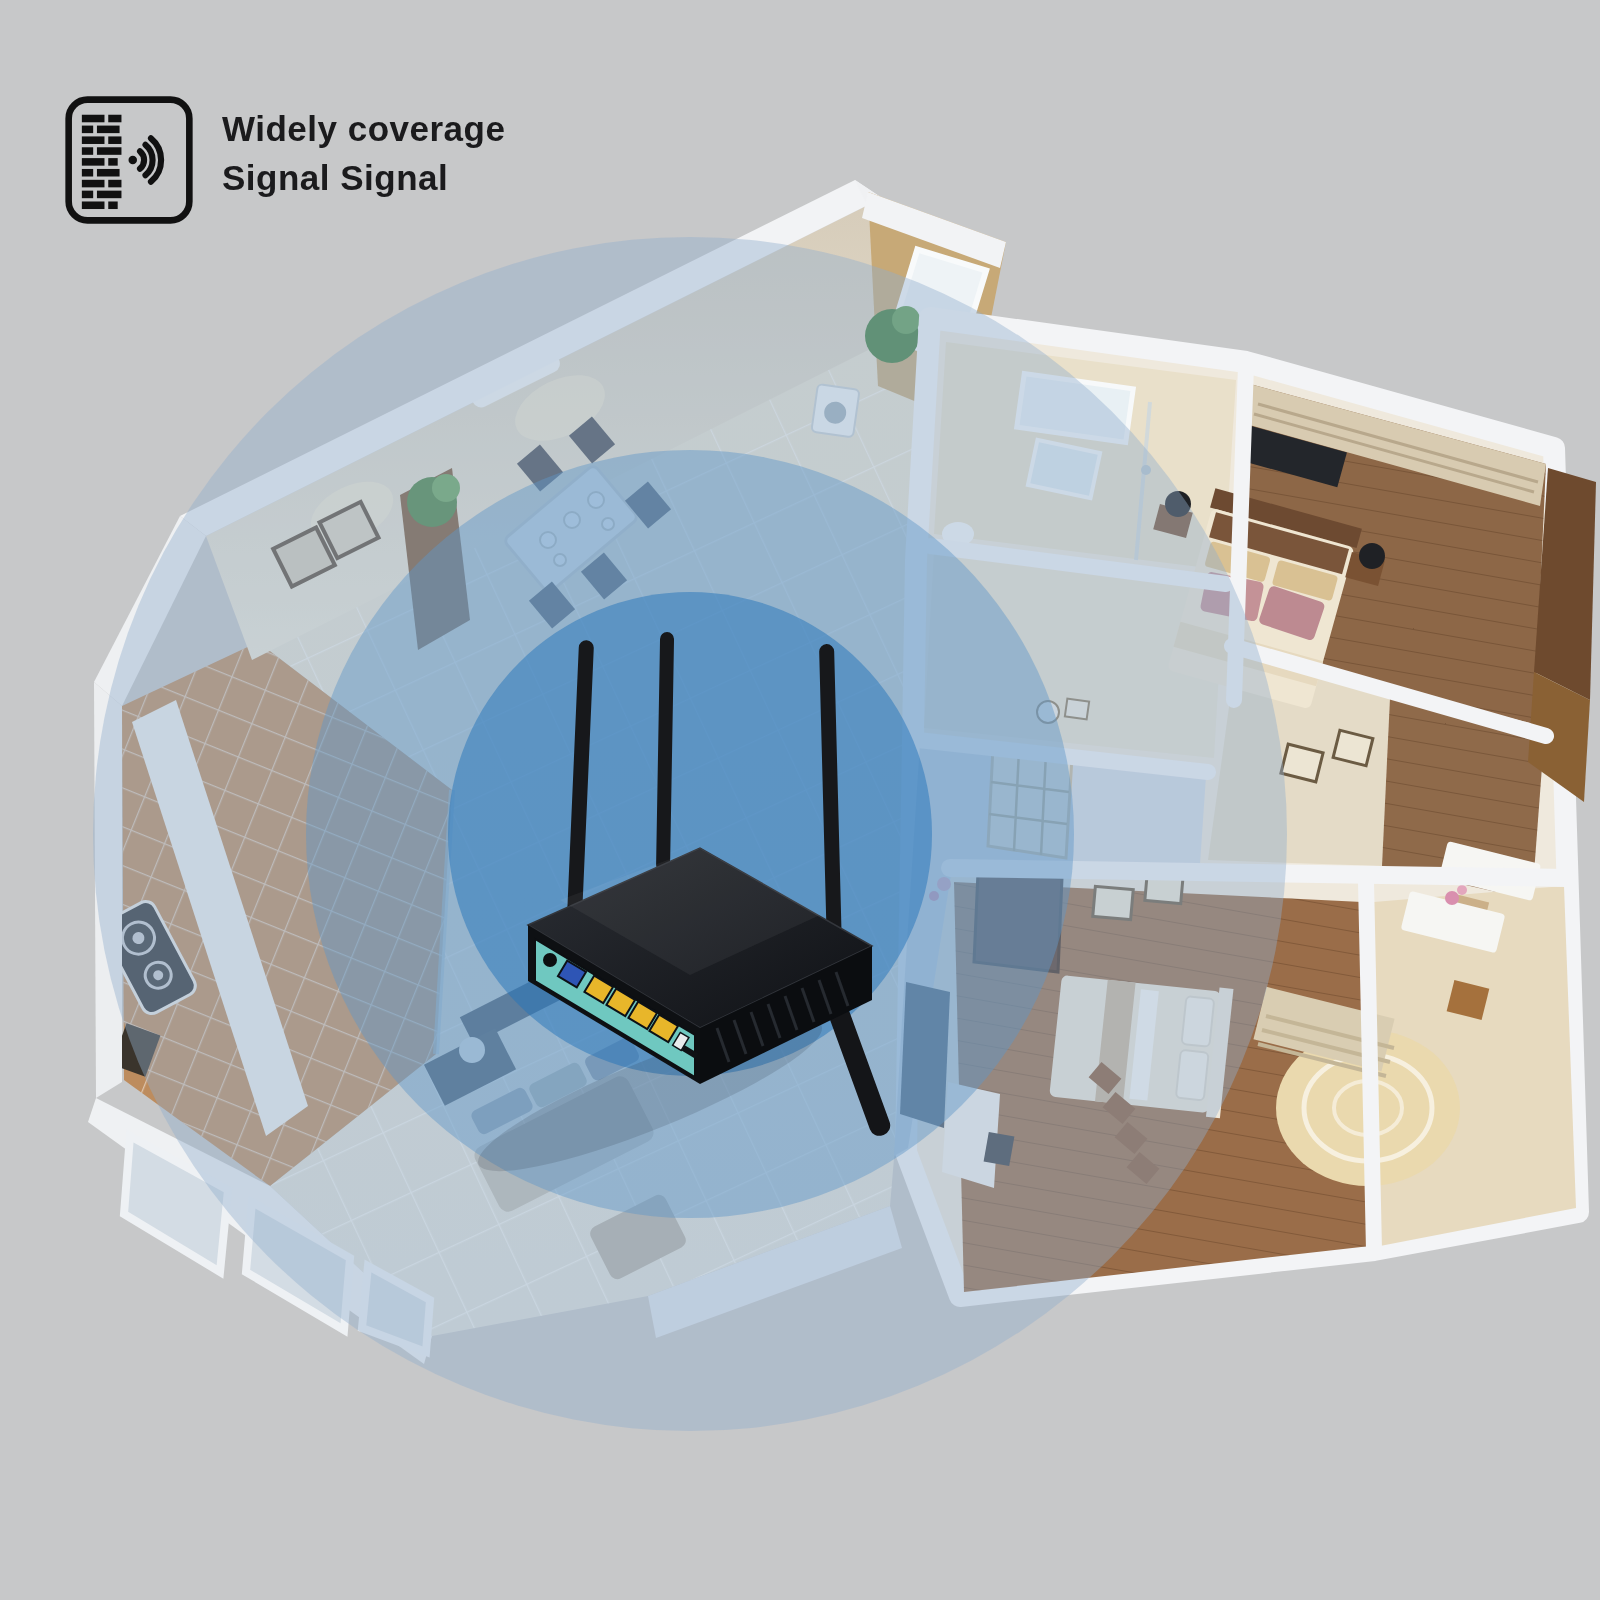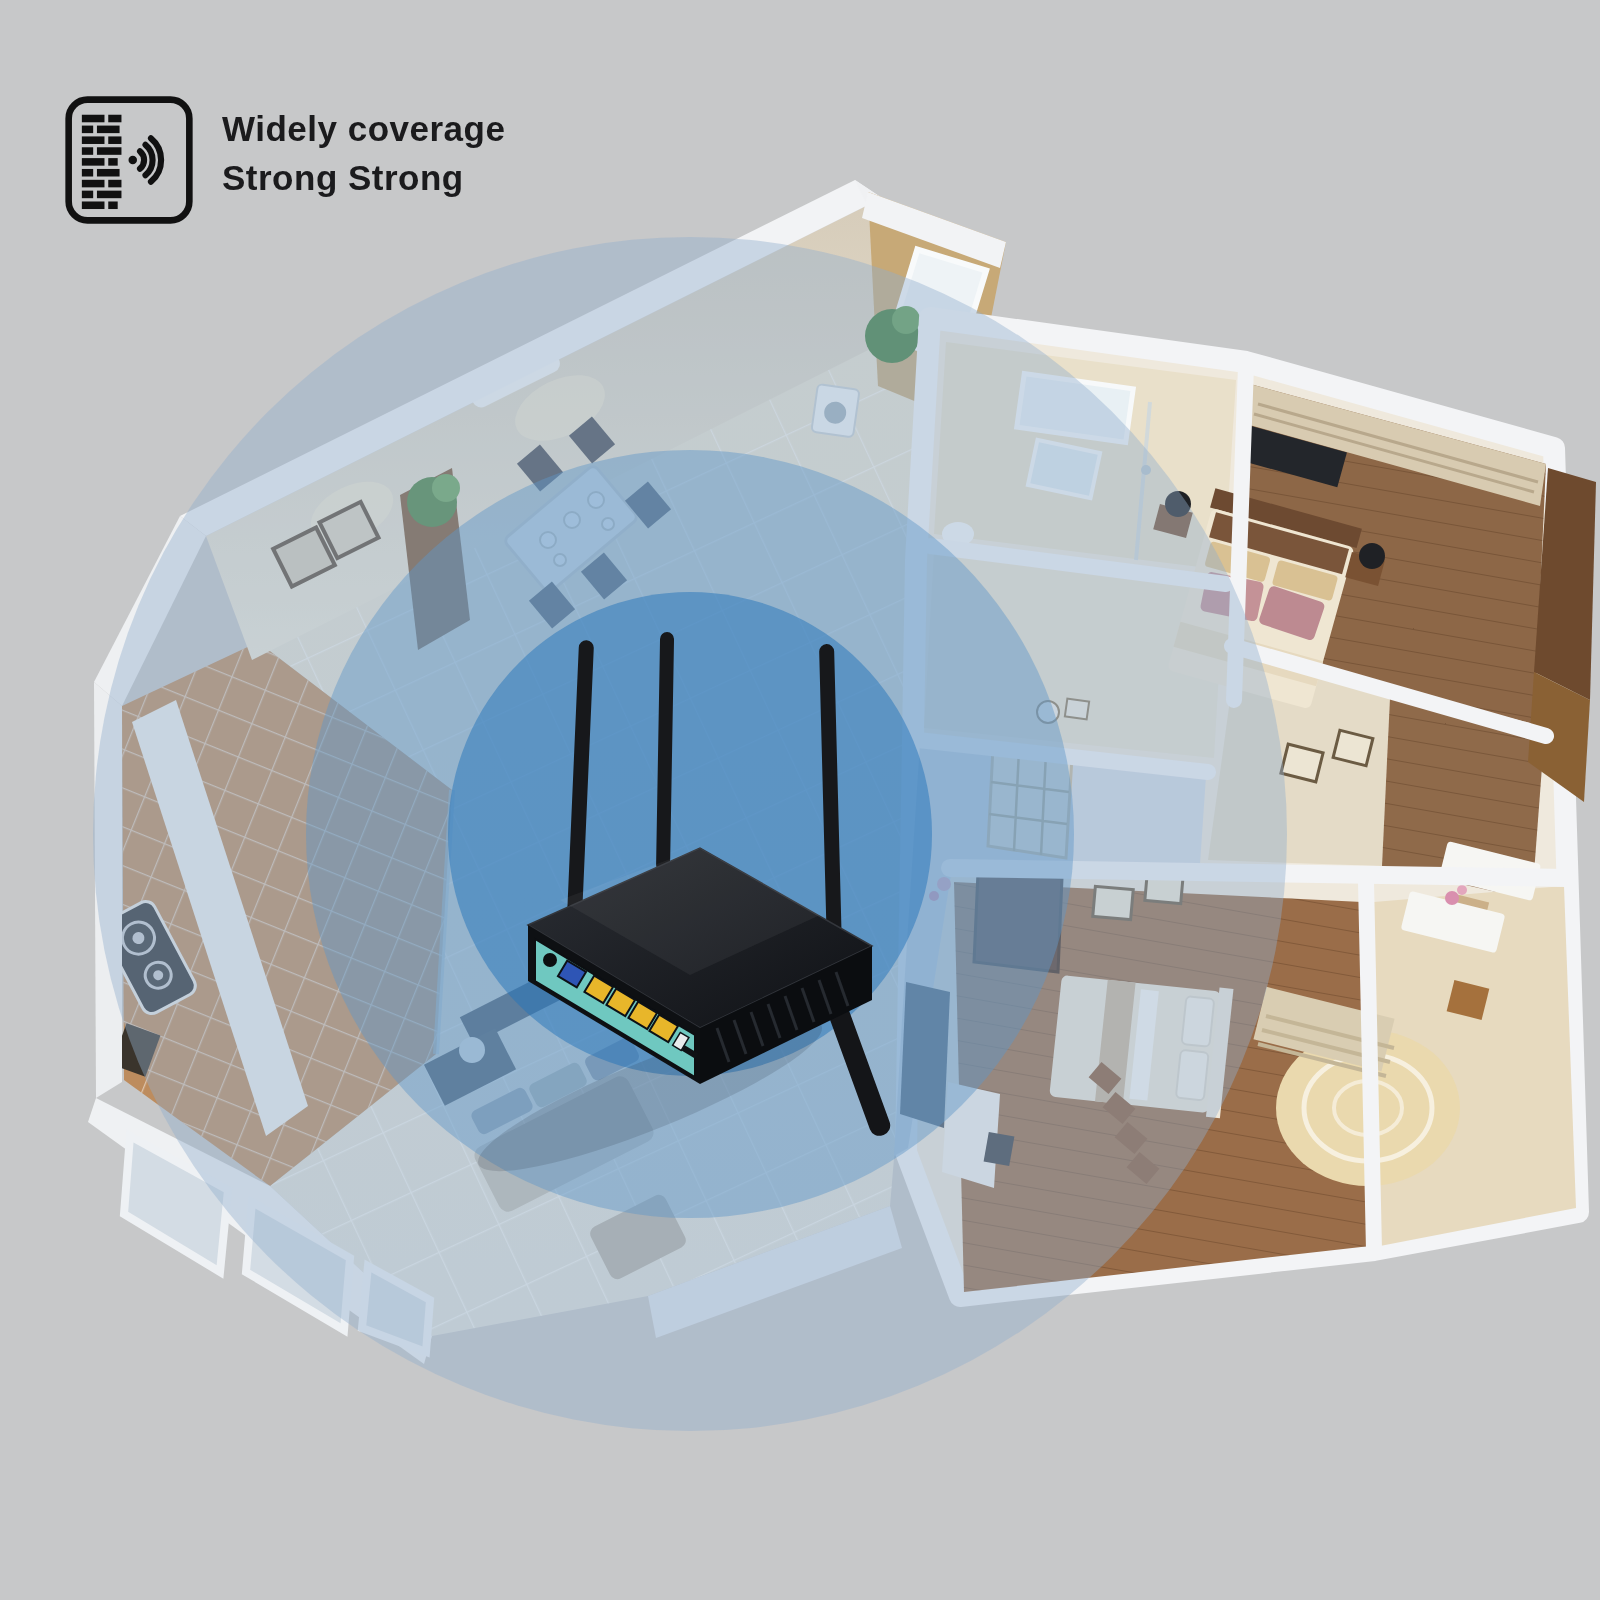--- a/index.html
+++ b/index.html
@@ -289,17 +289,17 @@
     </g>
     <g stroke="#111111" fill="none" stroke-linecap="round">
       <circle cx="74" cy="70" r="4.5" fill="#111111" stroke="none"></circle>
       <path d="M81.7,60.8 A12 12 0 0 1 81.7,79.2" stroke-width="6.5"></path>
       <path d="M87.5,53.9 A21 21 0 0 1 87.5,86.1" stroke-width="6.5"></path>
       <path d="M93.3,47 A30 30 0 0 1 93.3,93" stroke-width="6.5"></path>
     </g>
   </svg>
   <div class="badge-text">
     <div class="badge-line">Widely coverage</div>
-    <div class="badge-line">Strong Strong</div>
+    <div class="badge-line">Signal Signal</div>
   </div>
 </div>
 
 </div>
 
 </body></html>

